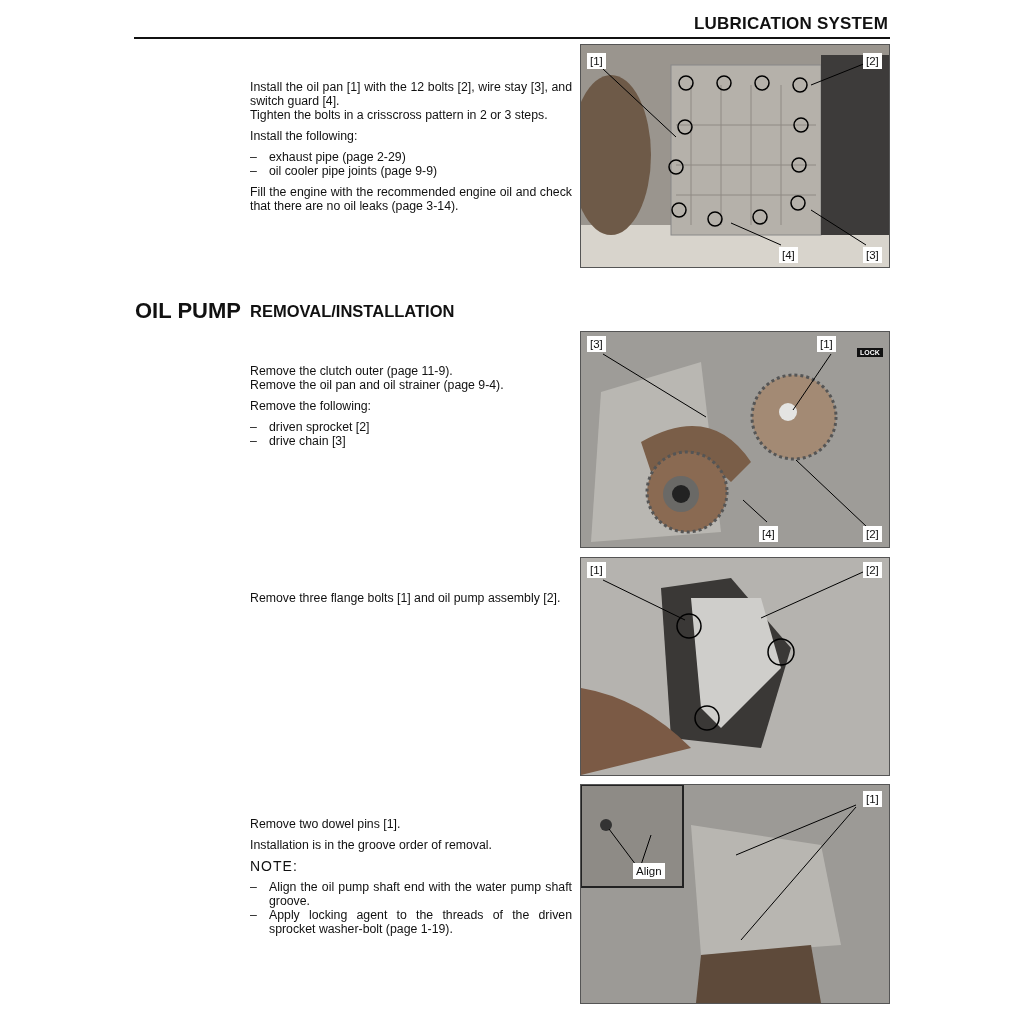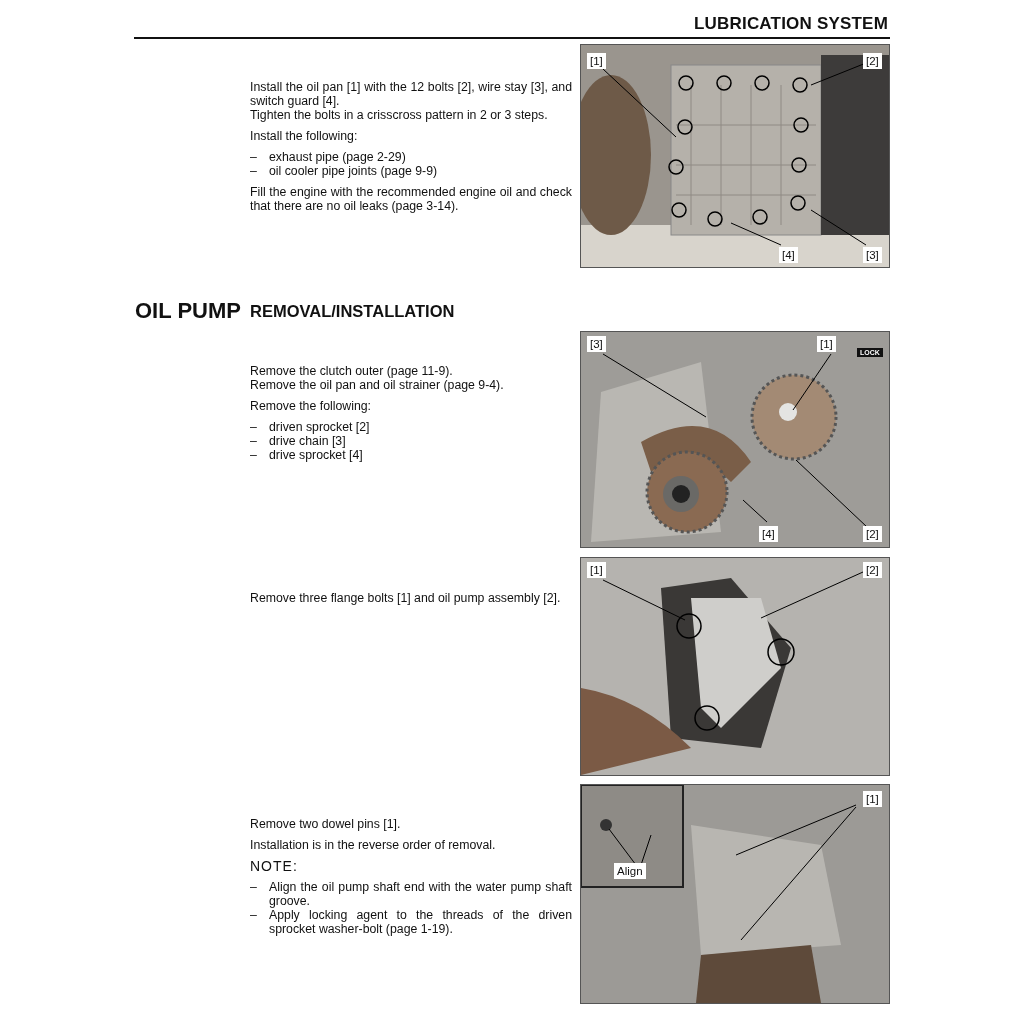--- a/index.html
+++ b/index.html
@@ -84,21 +84,20 @@
 <div class="section-title">OIL PUMP</div>
 <div class="sub-title">REMOVAL/INSTALLATION</div>
 
 <div class="text-block" style="top:328px;">
   <p style="margin-bottom:0">Remove the clutch outer (page 11-9).</p>
   <p>Remove the oil pan and oil strainer (page 9-4).</p>
   <p>Remove the following:</p>
   <ul>
     <li>driven sprocket [2]</li>
     <li>drive chain [3]</li>
-    <li>drive sprocket [4]</li>
   </ul>
 </div>
 
 <div class="figure" style="top:331px;height:215px;background:#a9a7a3;">
   <svg width="308" height="215">
     <rect x="0" y="0" width="308" height="215" fill="#9e9c98"></rect>
     <path d="M20 60 L120 30 L140 200 L10 210 Z" fill="#b9b7b2"></path>
     <path d="M60 110 Q130 70 170 130 L150 150 Q110 110 70 140 Z" fill="#7a5e48"></path>
     <circle cx="106" cy="160" r="40" fill="#8a6a52" stroke="#555" stroke-dasharray="3 3" stroke-width="3"></circle>
     <circle cx="100" cy="162" r="18" fill="#6a6966"></circle>
@@ -138,21 +137,21 @@
         <line x1="22" y1="22" x2="104" y2="62"></line>
         <line x1="282" y1="14" x2="180" y2="60"></line>
       </g>
   </svg>
   <span class="callout" style="left:6px;top:4px;">[1]</span>
   <span class="callout" style="left:282px;top:4px;">[2]</span>
 </div>
 
 <div class="text-block" style="top:781px;">
   <p>Remove two dowel pins [1].</p>
-  <p>Installation is in the reverse order of removal.</p>
+  <p>Installation is in the groove order of removal.</p>
   <p class="note-label">NOTE:</p>
   <ul class="note-list">
     <li>Align the oil pump shaft end with the water pump shaft groove.</li>
     <li>Apply locking agent to the threads of the driven sprocket washer-bolt (page 1-19).</li>
   </ul>
 </div>
 
 <div class="figure" style="top:784px;height:218px;background:#a4a29e;">
   <svg width="308" height="218">
     <rect x="0" y="0" width="308" height="218" fill="#9c9a96"></rect>
@@ -161,14 +160,14 @@
     <rect x="0" y="0" width="102" height="102" fill="#8e8b86" stroke="#222" stroke-width="2"></rect>
     <circle cx="25" cy="40" r="6" fill="#333"></circle>
     <g stroke="#000" stroke-width="1">
       <line x1="275" y1="20" x2="155" y2="70"></line>
         <line x1="275" y1="22" x2="160" y2="155"></line>
       <line x1="55" y1="80" x2="28" y2="44"></line>
         <line x1="60" y1="80" x2="70" y2="50"></line>
     </g>
   </svg>
   <span class="callout" style="left:282px;top:6px;">[1]</span>
-  <span class="callout" style="left:33px;top:78px;">Align</span>
+  <span class="callout" style="left:52px;top:78px;">Align</span>
 </div>
 
 </body></html>

